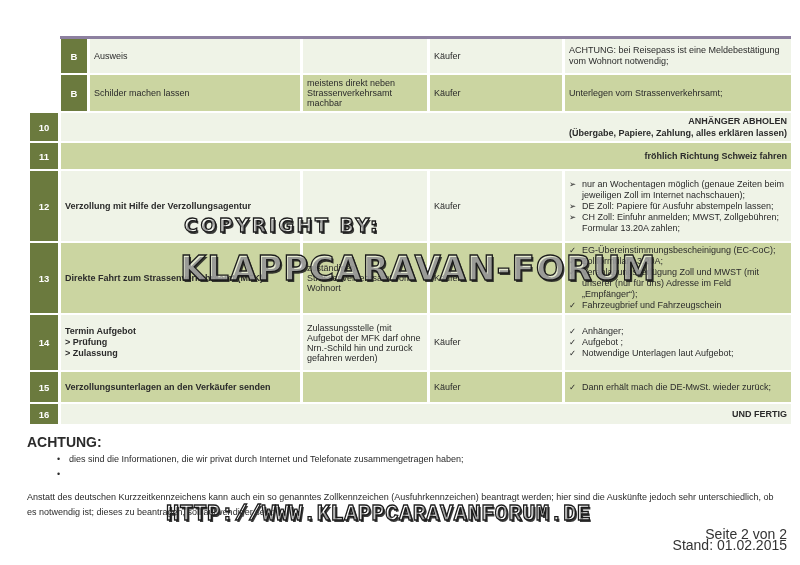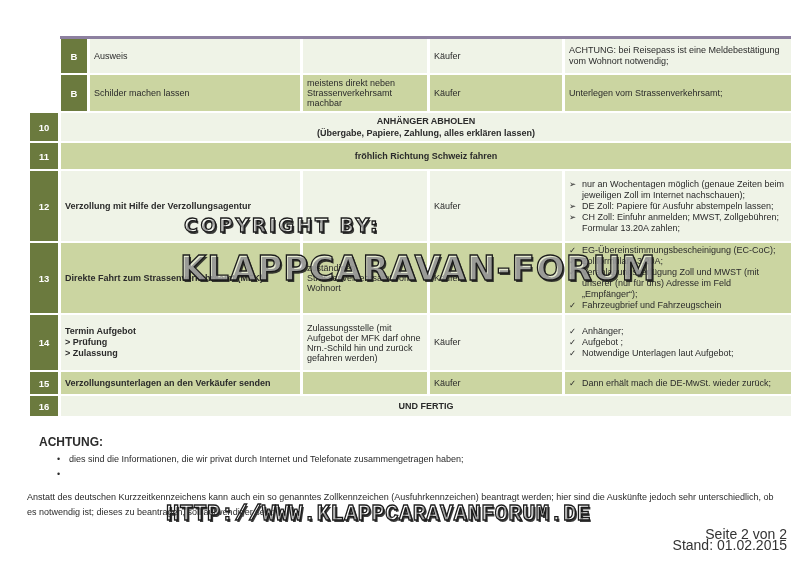--- a/index.html
+++ b/index.html
@@ -16,42 +16,42 @@
   col.w-num{width:28px} col.w-b{width:26px} col.w-task{width:210px}
   col.w-det{width:124px} col.w-who{width:132px} col.w-notes{width:226px}
 
   td { vertical-align:middle; font-size:9px; line-height:11px; padding:2px 4px; overflow:hidden; }
   td.numcol { text-align:center; color:#ffffff; font-weight:bold; font-size:9.5px; padding:0; }
   td.dark  { background:var(--olive,#6b7a3e); }
   td.empty { background:transparent; }
   td.bcell { text-align:center; color:#ffffff; font-weight:bold; font-size:9.5px; }
   tr:nth-child(odd)  td.c { background:var(--rowLight,#eff3e7); }
   tr:nth-child(even) td.c { background:var(--rowGreen,#cbd5a1); }
-  td.band { text-align:center; font-weight:bold; line-height:12px; }
+  td.band { text-align:right; font-weight:bold; line-height:12px; }
   td.task.bold { font-weight:bold; }
   td.det { line-height:10px; padding:1px 4px; }
   .note-item { display:flex; align-items:flex-start; }
   .note-item .mk { flex:none; width:13px; font-family:"DejaVu Sans", sans-serif; font-size:8.5px; }
   .note-item .nt { flex:1; }
 
   tr.r0{height:34px} tr.r1{height:36px} tr.r2{height:28px} tr.r3{height:26px}
-  tr.r4{height:70px} tr.r5{height:68px} tr.r6{height:55px} tr.r7{height:22px} tr.r8{height:20px}
+  tr.r4{height:70px} tr.r5{height:68px} tr.r6{height:55px} tr.r7{height:30px} tr.r8{height:20px}
 
   .wm {
     position:absolute; font-family:"DejaVu Sans", sans-serif; font-weight:bold;
     white-space:nowrap; pointer-events:none; color:rgba(255,255,255,0.5);
     -webkit-text-stroke:1.3px #1a1a1a;
     text-shadow:1.5px 1.5px 0 rgba(26,26,26,0.85);
   }
   #wm-copyright { left:184px; top:214px; font-size:19px; letter-spacing:2.5px; }
   #wm-name      { left:180px; top:248px; font-size:34px; letter-spacing:1px; }
   #wm-url       { left:166px; top:502px; font-size:22px; letter-spacing:0.5px;font-family:Liberation Mono, monospace; }
 
   #notice { position:absolute; left:27px; top:436px; width:756px; font-size:9px; }
-  #notice .heading { font-weight:bold; font-size:12px; line-height:13px;margin-left:12px; }
+  #notice .heading { font-weight:bold; font-size:14px; line-height:13px; }
   #notice .bullets { margin:3px 0 0 30px; }
   #notice .bullet-row { display:flex; line-height:14.5px; }
   #notice .bullet-row .mk { flex:none; width:12px; }
   #notice .closing { margin-top:9px; line-height:15px; }
 
   #footer { position:absolute; right:13px; top:529px; text-align:right; font-size:14px; line-height:11px; color:#333; }
 </style>
 </head>
 <body>
 

